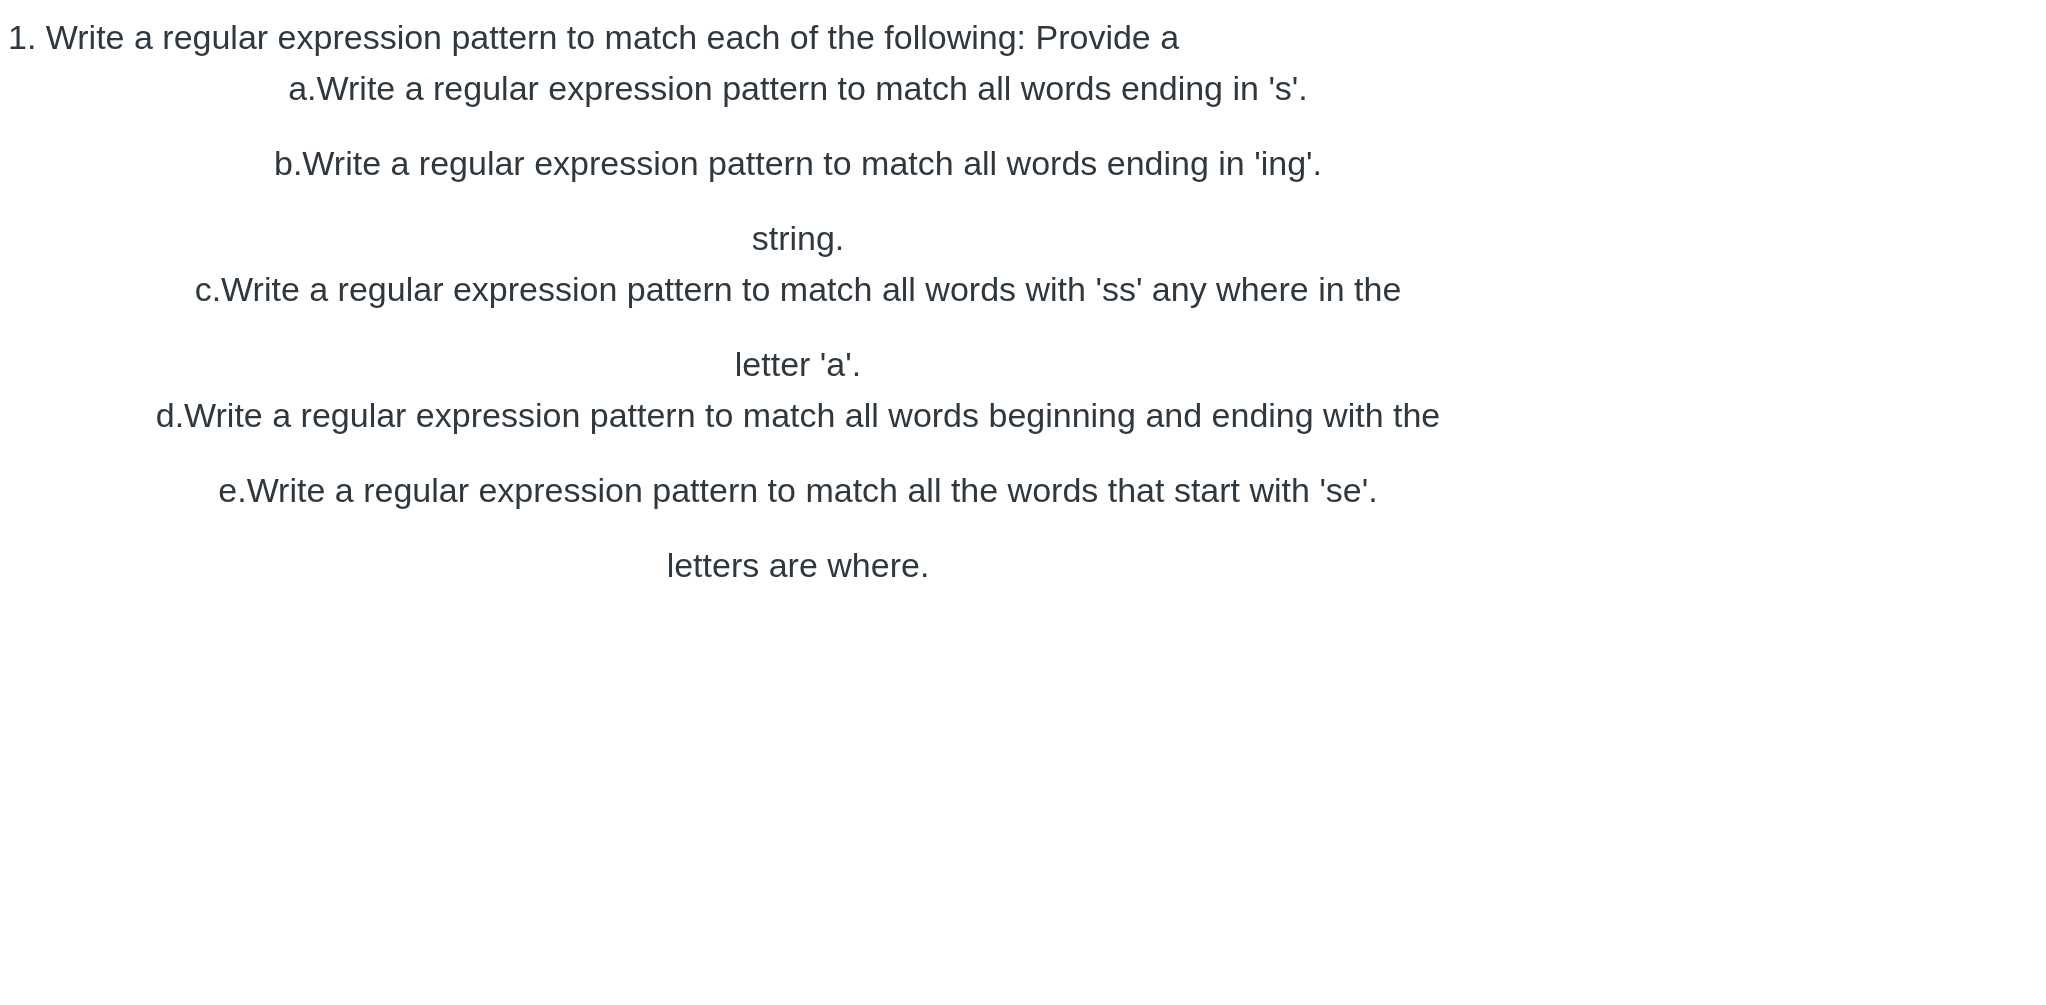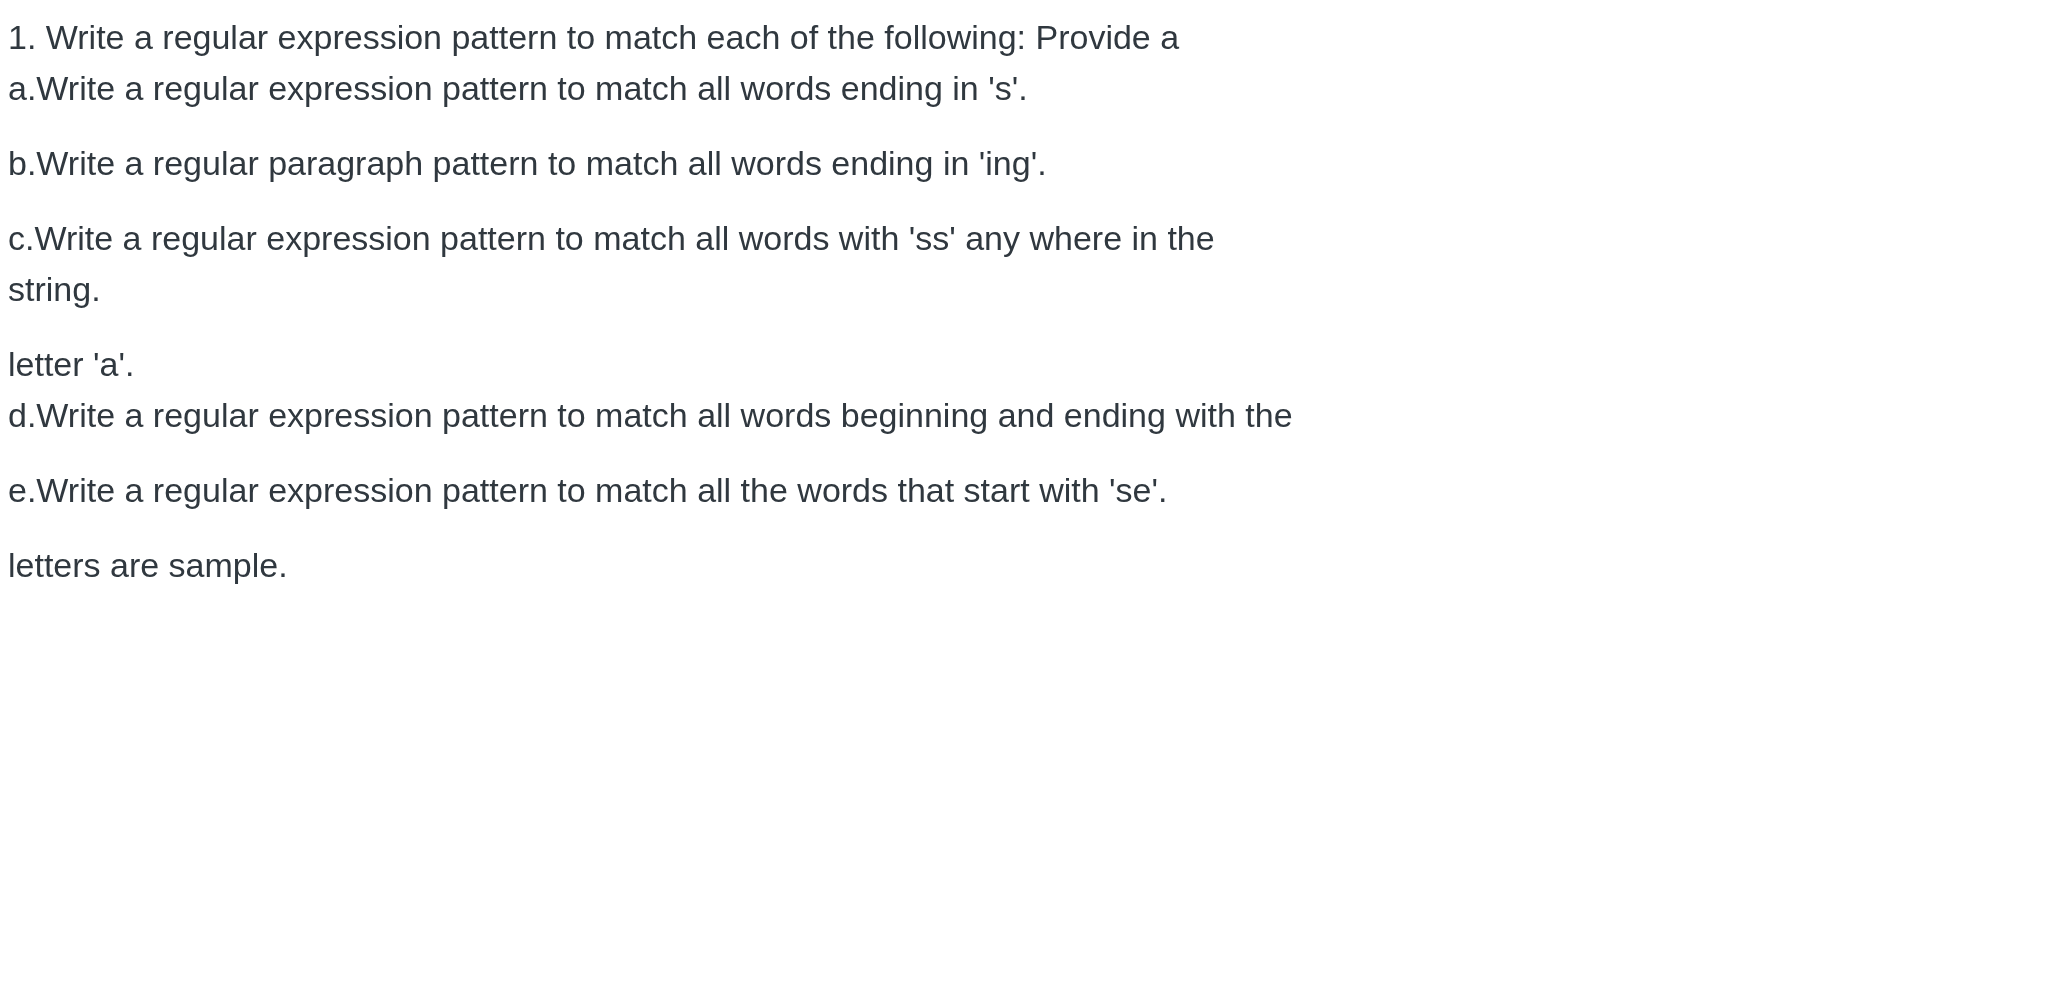--- a/index.html
+++ b/index.html
@@ -8,46 +8,46 @@
       font-size: 34px;
       line-height: 1.5;
       color: #30383f;
       background: #ffffff;
       padding: 12px 8px;
       width: 2046px;
       min-height: 1005px;
     }
     .question-block { max-width: 1580px; }
     .question-number { padding-left: 0; }
-    .sub-item { margin-bottom: 24px; max-width: 1580px; }
+    .sub-item { margin-bottom: 24px; max-width: 1580px; text-align: center; }
   </style>
 </head>
 <body>
 
 <div class="question-block question-number">
   <div>1.  Write a regular expression pattern to match each of the following: Provide a</div>
 </div>
 
 <div class="sub-item">
   <div>a.Write a regular expression pattern to match all words ending in 's'.</div>
 </div>
 
 <div class="sub-item">
-  <div>b.Write a regular paragraph pattern to match all words ending in 'ing'.</div>
+  <div>b.Write a regular expression pattern to match all words ending in 'ing'.</div>
 </div>
 
 <div class="sub-item">
+  <div>string.</div>
   <div>c.Write a regular expression pattern to match all words with 'ss' any where in the</div>
-  <div>string.</div>
 </div>
 
 <div class="sub-item">
   <div>letter 'a'.</div>
   <div>d.Write a regular expression pattern to match all words beginning and ending with the</div>
 </div>
 
 <div class="sub-item">
   <div>e.Write a regular expression pattern to match all the words that start with 'se'.</div>
 </div>
 
 <div class="sub-item">
-  <div>letters are sample.</div>
+  <div>letters are where.</div>
 </div>
 
 </body></html>

